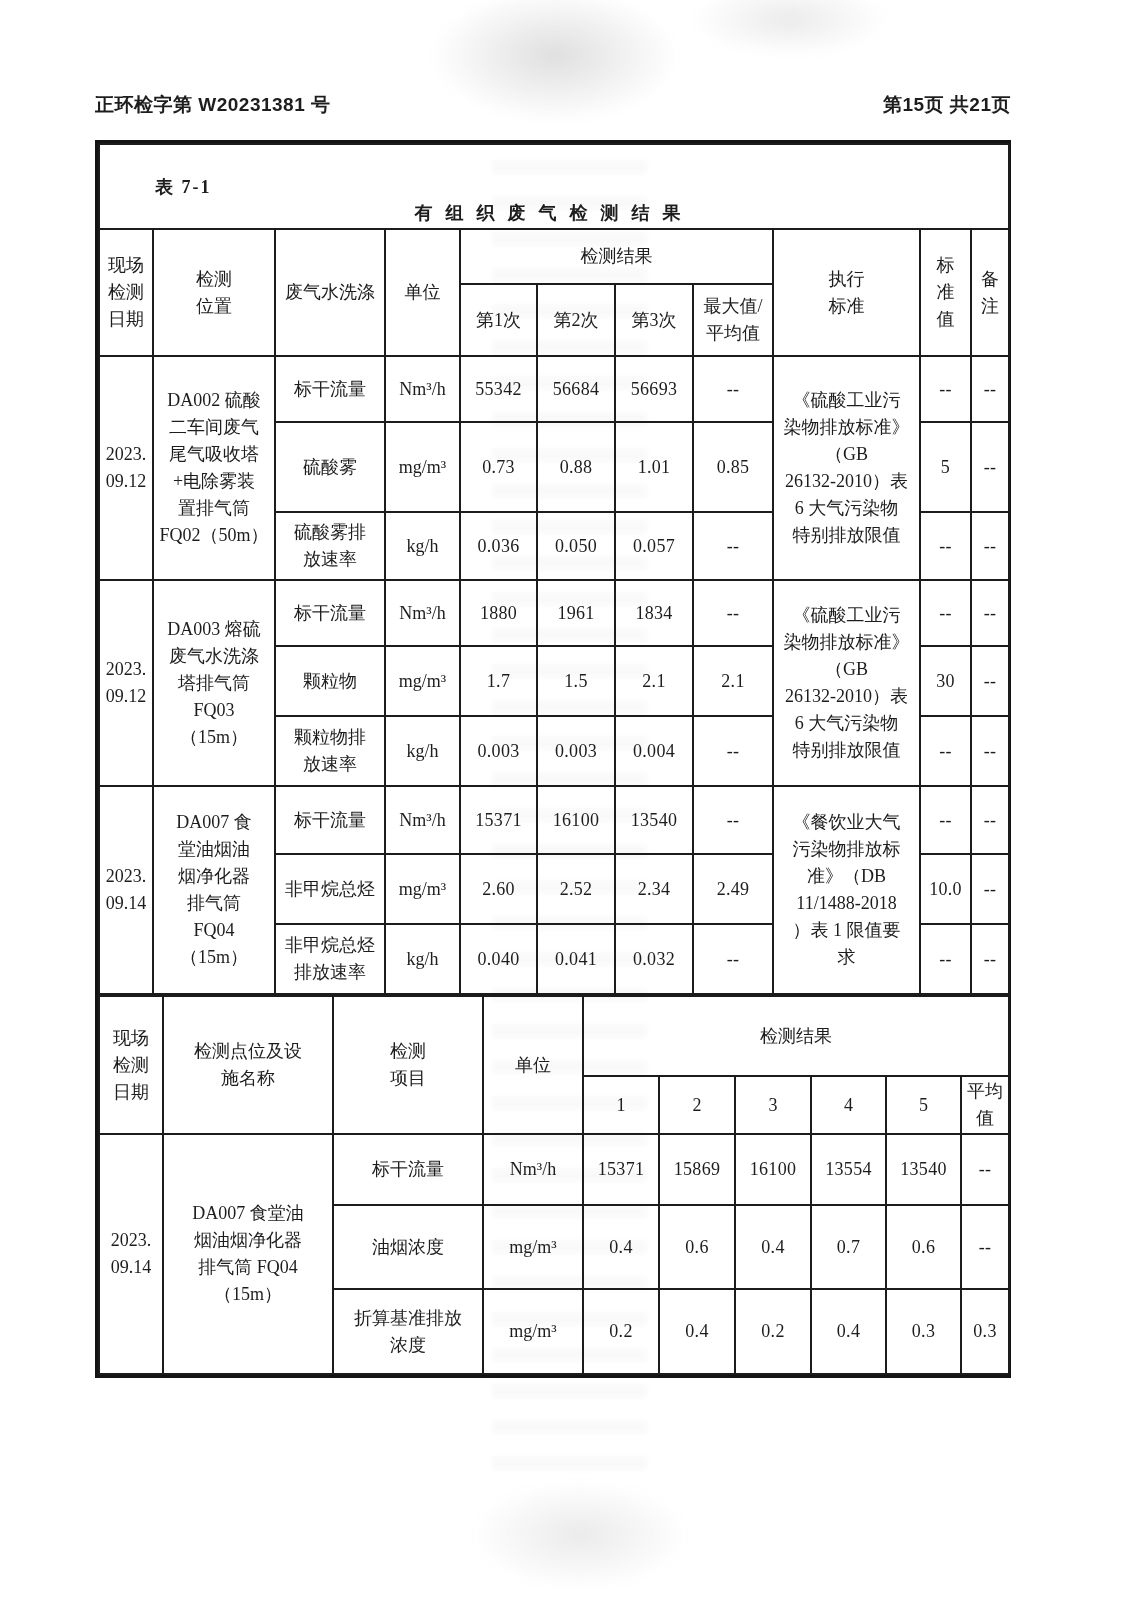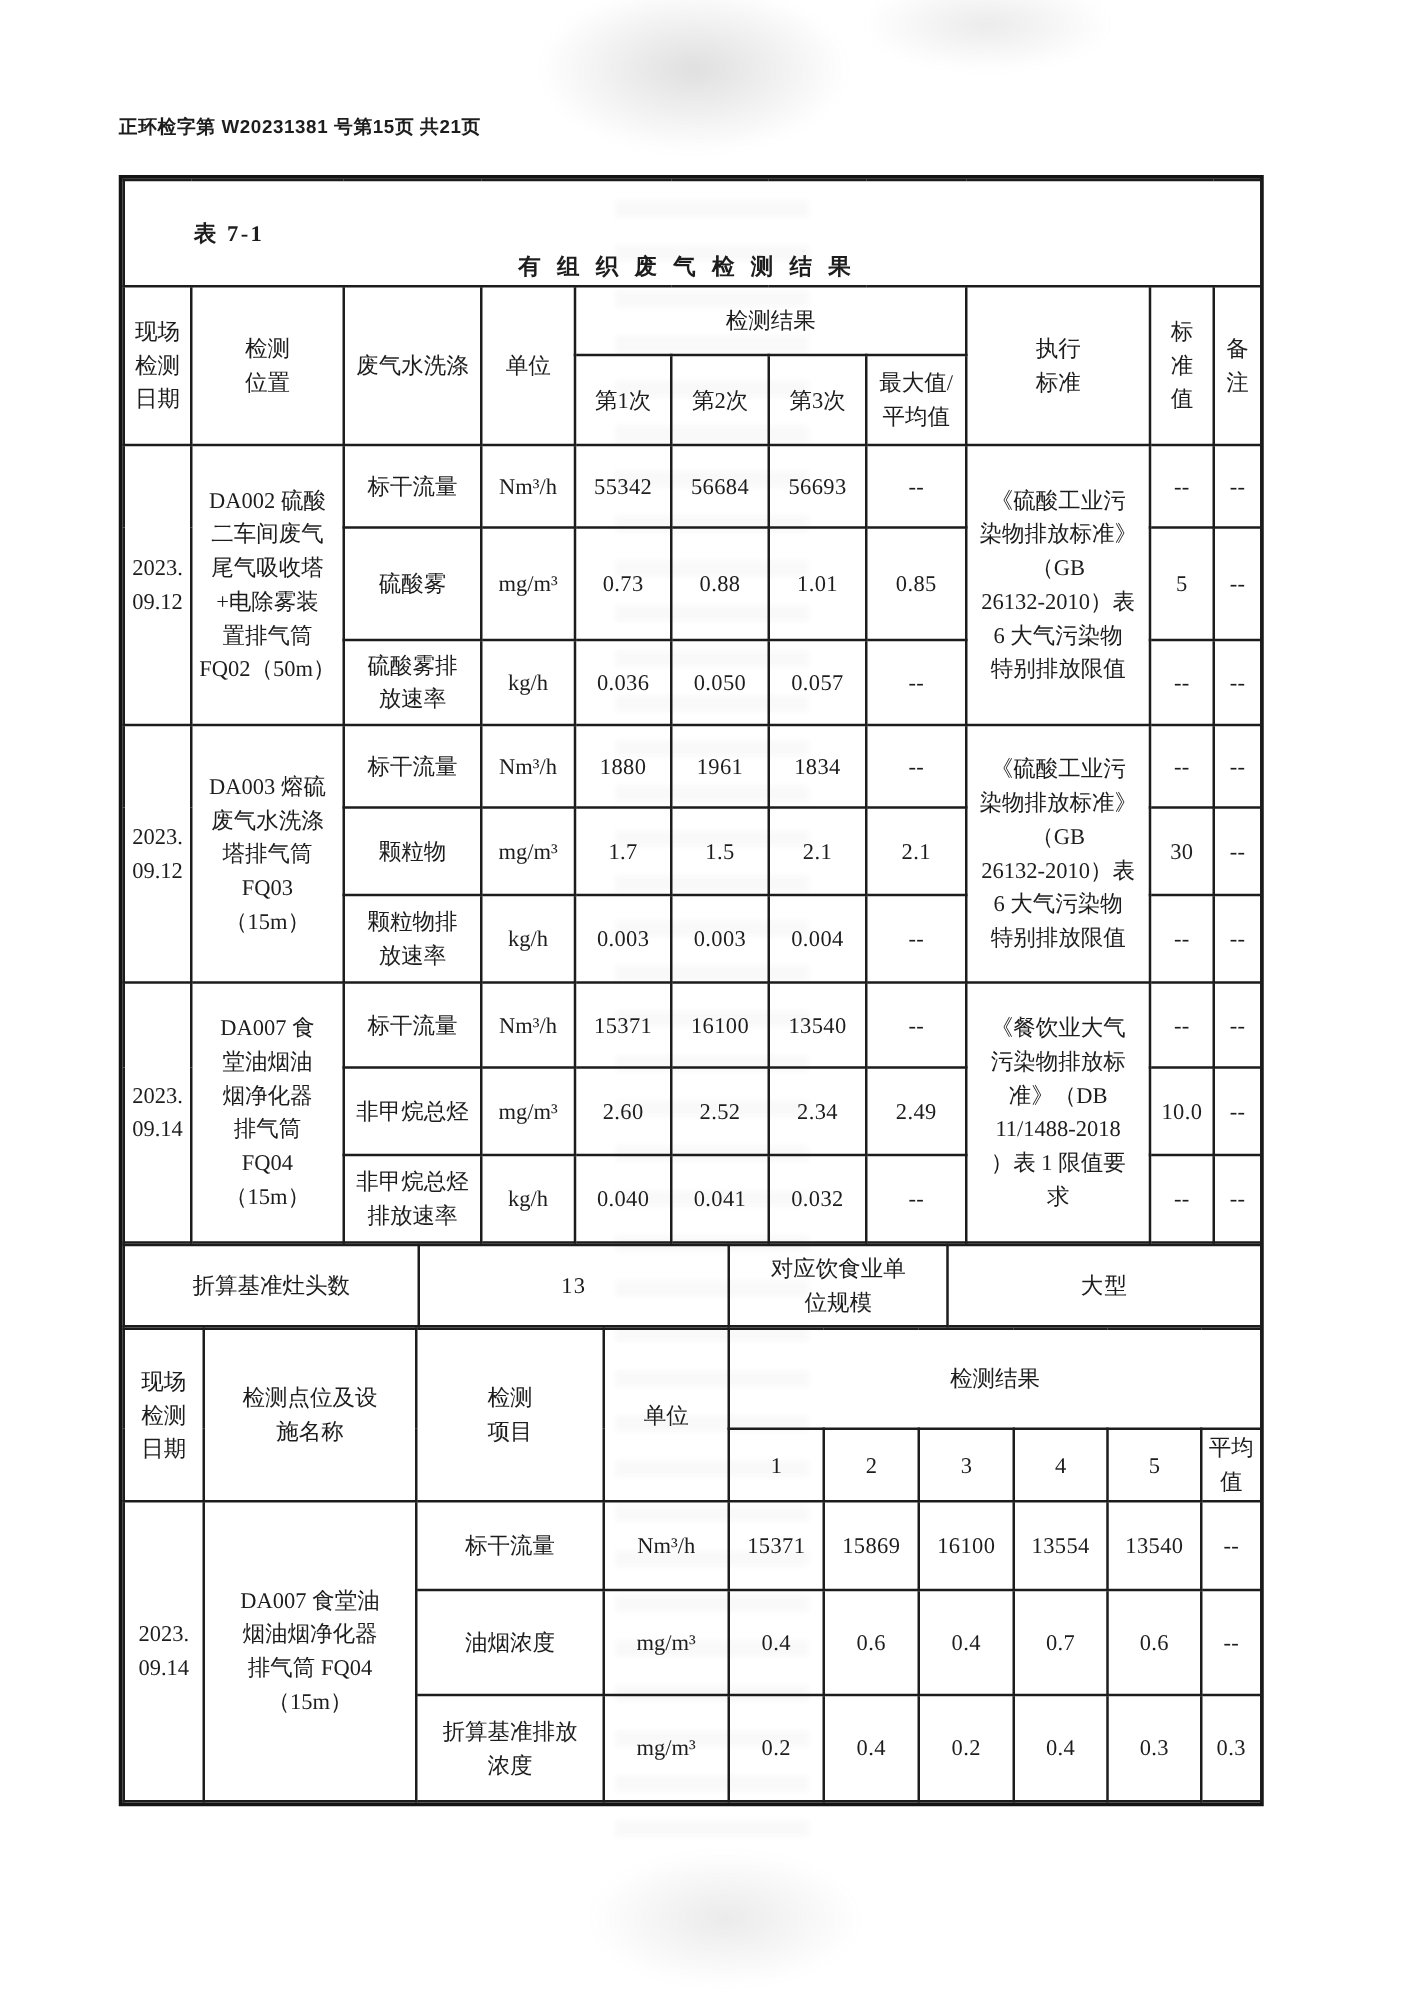--- a/index.html
+++ b/index.html
@@ -14,21 +14,21 @@
       background:radial-gradient(ellipse at center,rgba(120,120,120,0.15),rgba(120,120,120,0) 70%);
       filter:blur(4px);}
   .a3{left:492px;top:160px;width:155px;height:1330px;opacity:.65;
       background:repeating-linear-gradient(180deg,rgba(105,105,105,0.055) 0 14px,rgba(105,105,105,0) 14px 36px);
       filter:blur(2px);}
   .a4{left:470px;top:1480px;width:220px;height:110px;
       background:radial-gradient(ellipse at center,rgba(110,110,110,0.14),rgba(110,110,110,0) 70%);
       filter:blur(4px);}
 
   .doc-header{position:absolute;left:95px;top:92px;width:916px;display:flex;
-              justify-content:flex-start;font-size:15px;font-weight:bold;letter-spacing:.5px;}
+              justify-content:space-between;font-size:19px;font-weight:bold;letter-spacing:.5px;}
 
   .sheet{position:absolute;left:95px;top:140px;width:916px;border:3px solid #141414;
          box-sizing:border-box;background:rgba(255,255,255,0);font-family:Liberation Serif, serif;}
   table.t{width:100%;border-collapse:collapse;table-layout:fixed;}
   table.t td{border:2px solid #1c1c1c;text-align:center;vertical-align:middle;
              white-space:pre-line;padding:1px 2px;box-sizing:border-box;
              font-size:18px;line-height:1.5;overflow:hidden;}
   td.title-cell{position:relative;border-bottom:3px solid #141414;font-size:19px;}
   .tl{position:absolute;left:55px;top:50%;transform:translateY(-50%);
       letter-spacing:2px;font-weight:bold;}
@@ -247,27 +247,20 @@
       </table>
 
     <table class="t t2">
       <colgroup>
         <col style="width:236px">
           <col style="width:248px">
           <col style="width:175px">
           <col style="width:251px">
       </colgroup>
       <tbody>
-      <tr style="height:65px">
-        <td class="lab">折算基准灶头数</td>
-        <td class="val">13</td>
-        <td class="lab">对应饮食业单
-位规模</td>
-        <td class="val">大型</td>
-      </tr>
     </tbody>
       </table>
 
     <table class="t t3">
       <colgroup>
         <col style="width:64px">
           <col style="width:170px">
           <col style="width:150px">
           <col style="width:100px">
         <col style="width:76px">

